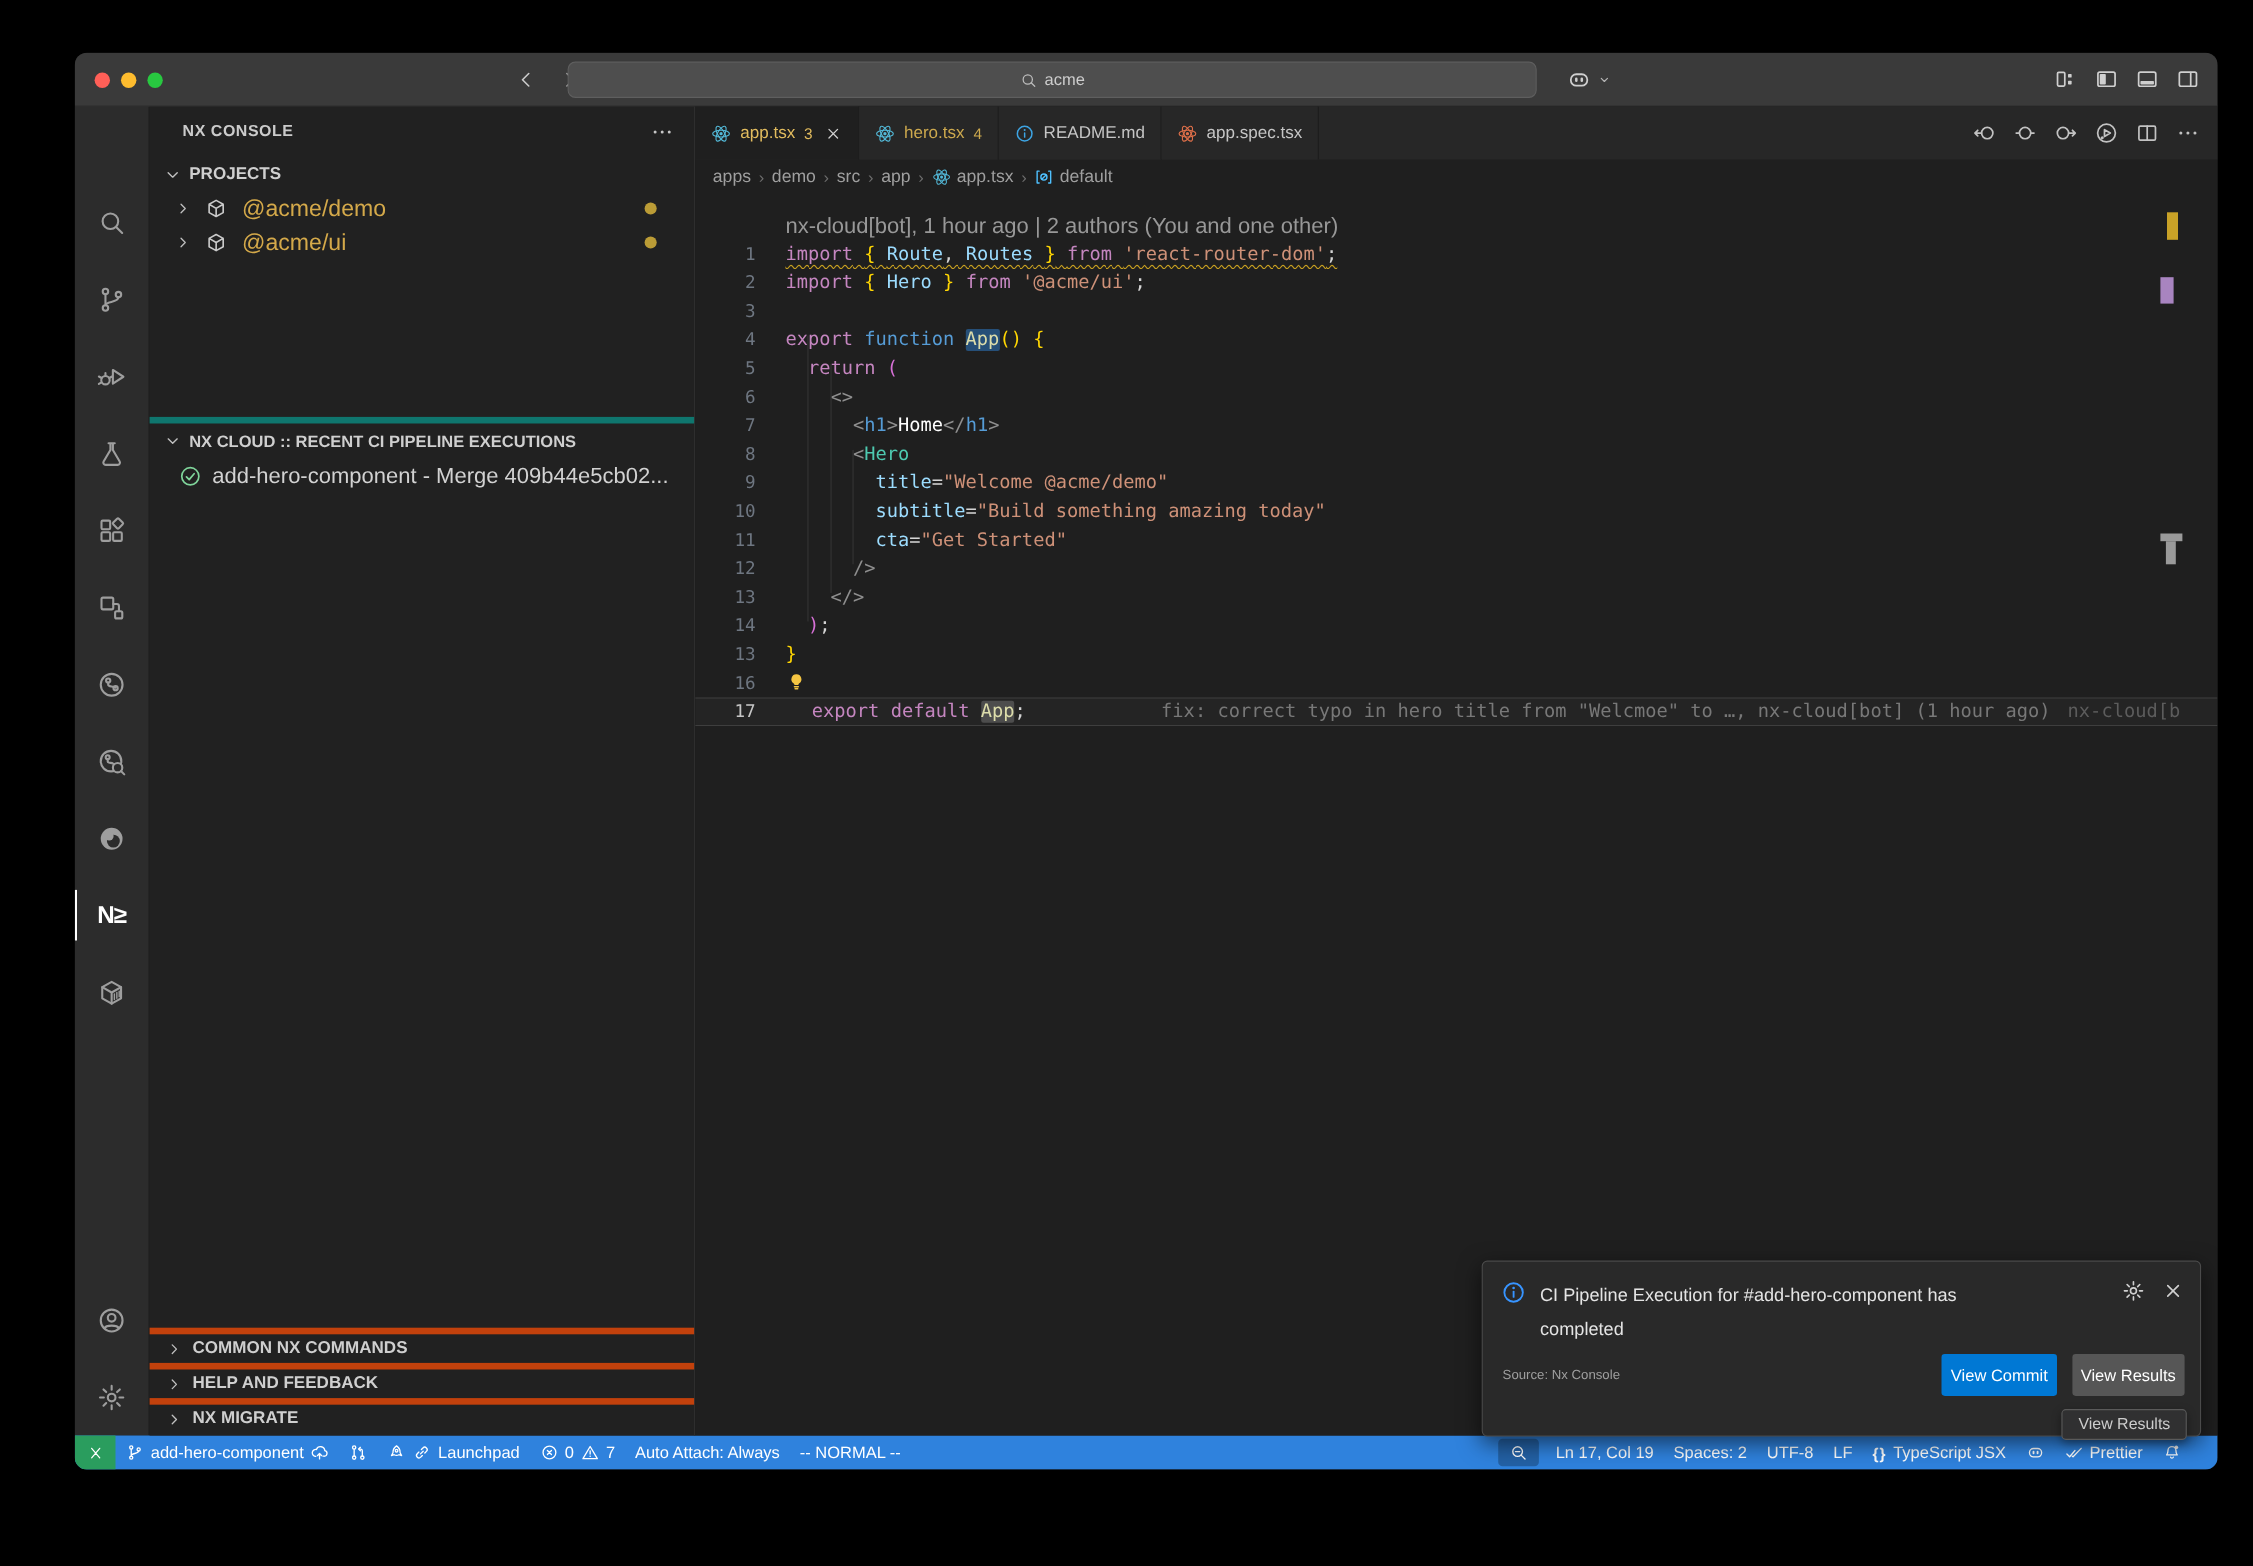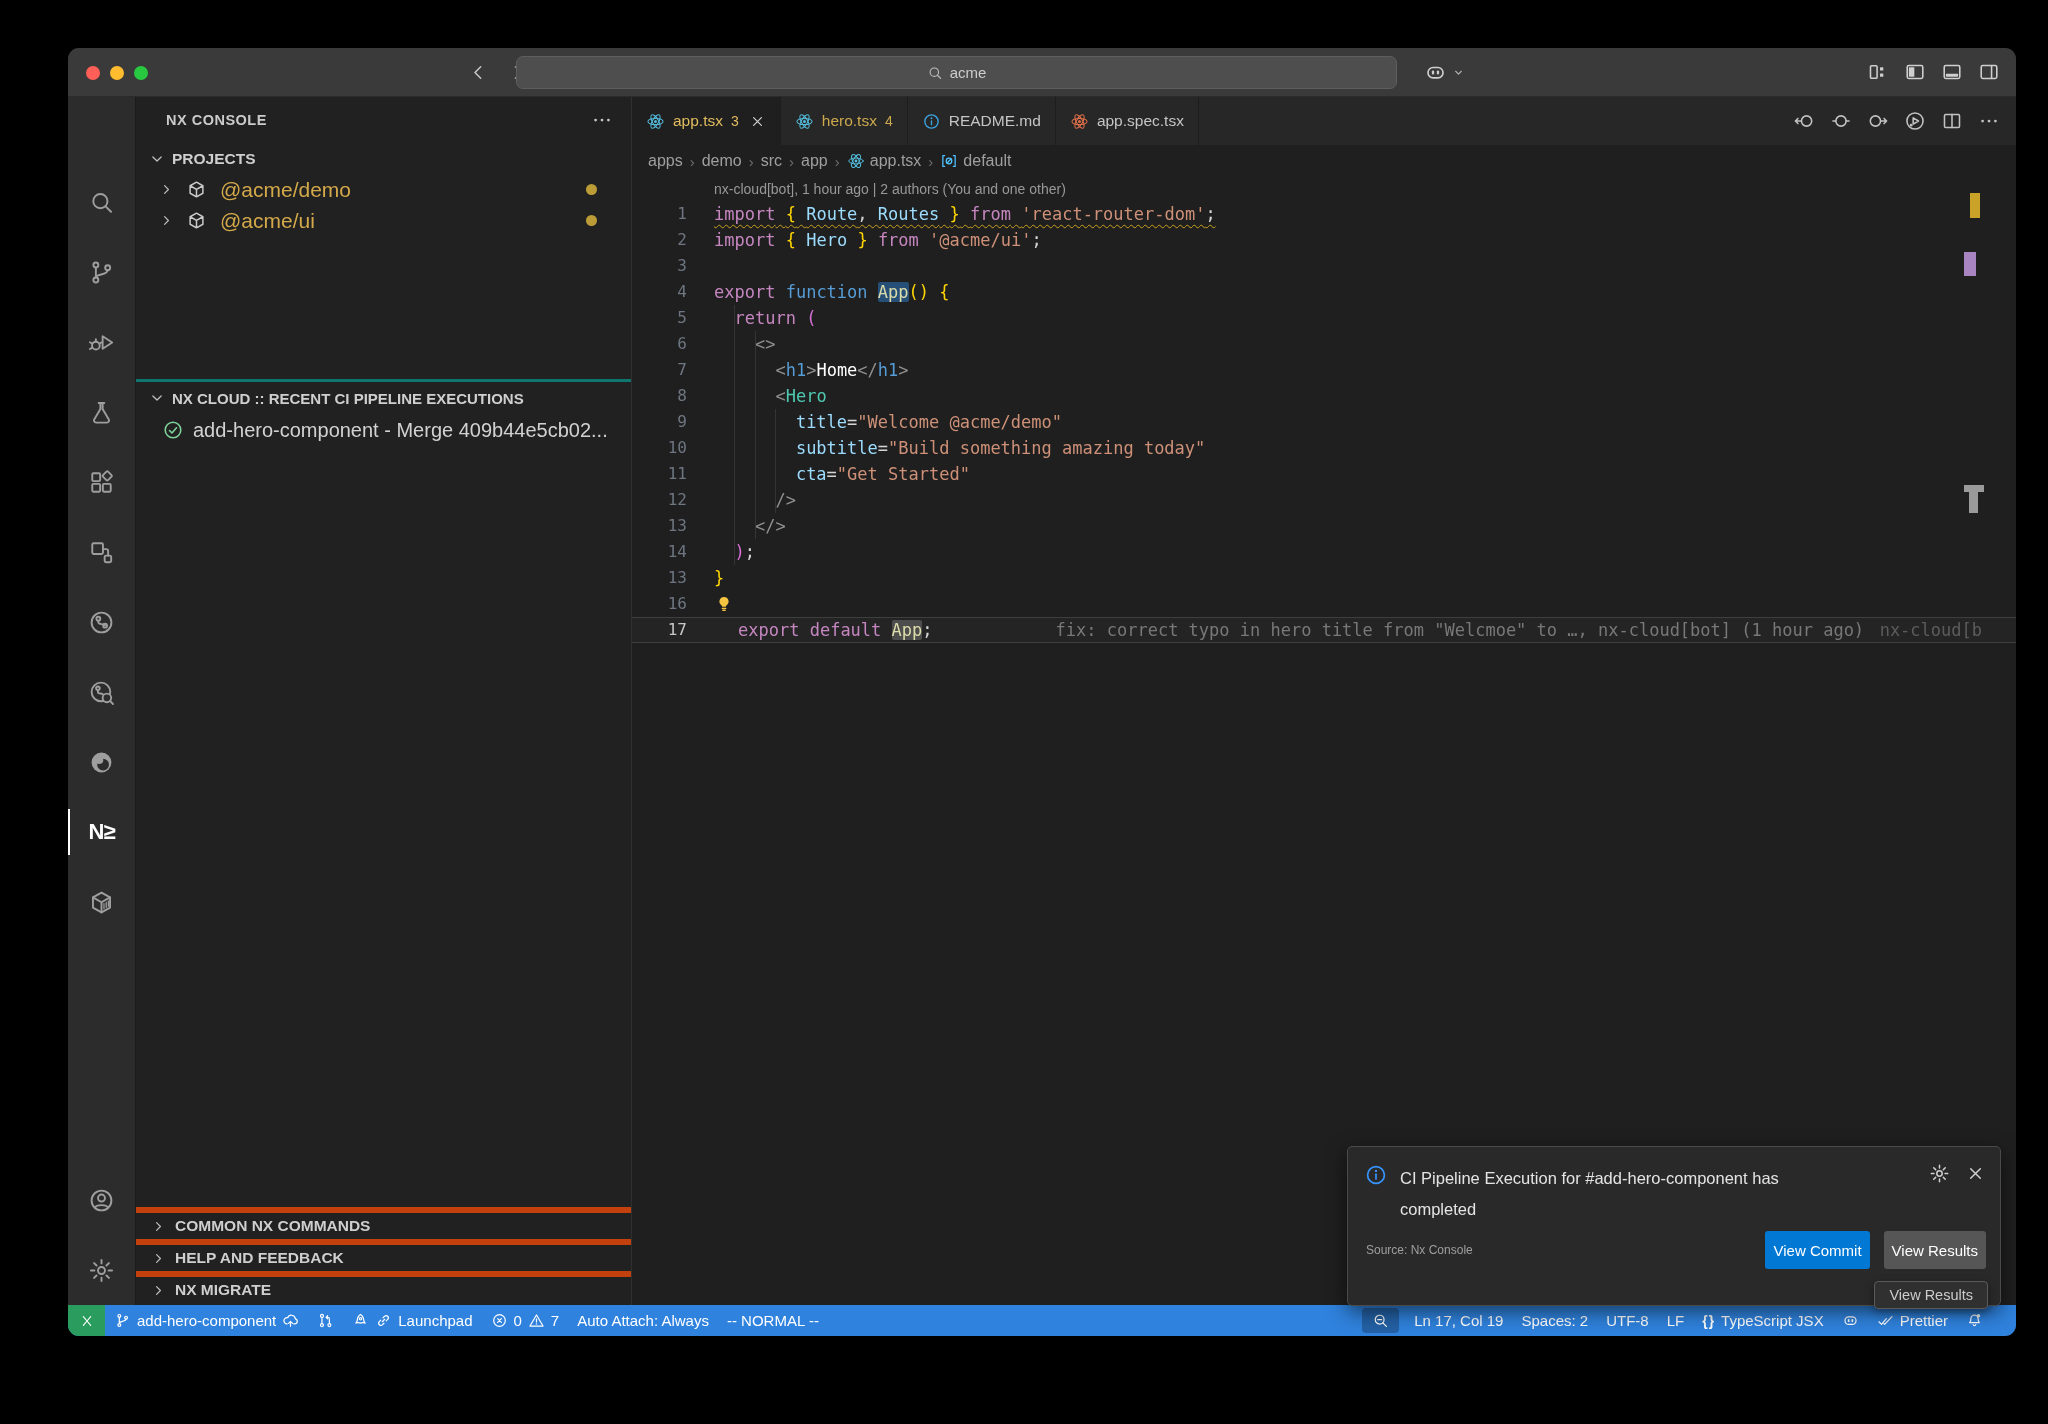--- a/index.html
+++ b/index.html
@@ -60,21 +60,21 @@
   .tree-row .chev { width:17px; height:17px; color:#bdbdbd; margin-left:22px; }
   .tree-row .cube { width:21px; height:21px; color:#c9c9c9; margin-left:11px; }
   .tree-row .t-label { margin-left:13px; font-size:21px; color:#d4a94a; }
   .tree-row .t-dot { position:absolute; right:34px; width:11px; height:11px; border-radius:50%; background:#bb9c36; }
   .exec-row { height:32px; display:flex; align-items:center; }
   .exec-row .chk { width:22px; height:22px; color:#7fd49a; margin-left:26px; flex:0 0 22px;}
   .exec-row .e-label { margin-left:9px; font-size:20px; color:#d2d2d2; white-space:nowrap; overflow:hidden; }
   .collapsed-row { height:32px; border-top:6px solid #c2410c; display:flex; align-items:center; gap:8px;
     padding-left:14px; color:#cfcfcf; font-weight:700; font-size:15.5px; }
   .collapsed-row .sb-ic { width:17px; height:17px; color:#c0c0c0; }
-  .cloud-block { border-top:3px solid #0f766e; }
+  .cloud-block { border-top:6px solid #0f766e; }
 
   
   .editor { flex:1; display:flex; flex-direction:column; min-width:0; position:relative; background:#1f1f1f; }
   .tabbar { height:48px; background:#272727; display:flex; align-items:stretch; flex:0 0 48px; }
   .tab { display:flex; align-items:center; gap:8px; padding:0 14px; border-right:1px solid #1d1d1d;
     font-size:15.5px; color:#c5c5c5; background:#272727; }
   .tab.active { background:#1f1f1f; }
   .tab .t-ic { width:19px; height:19px; flex:0 0 19px; }
   .t-ic svg { width:100%; height:100%; }
   .tab .t-badge { font-size:14px; }
@@ -89,22 +89,22 @@
   .breadcrumbs { height:32px; display:flex; align-items:center; gap:7px; padding-left:16px;
     font-size:16px; color:#9f9f9f; flex:0 0 32px; }
   .bc-sep { color:#6e6e6e; font-size:15px; }
   .bc-item { display:flex; align-items:center; gap:5px; }
   .bc-item .bc-ic { width:18px; height:18px; }
   .bc-ic svg { width:100%; height:100%; }
   .bc-sym { color:#4fc1ff; }
 
   .code-area { flex:1; position:relative; overflow:hidden;
     font-family:"DejaVu Sans Mono","Liberation Mono",monospace; }
-  .codelens { height:24px; line-height:24px; padding-left:82px; color:#989898; font-size:14px;
-    font-family:"Liberation Sans",sans-serif; }
+  .codelens { height:24px; line-height:24px; padding-left:82px; color:#989898; font-size:20px;
+    font-family:"Liberation Sans",sans-serif;margin-top:17px; }
   .line { height:26px; line-height:26px; display:flex; white-space:pre; font-size:17px; position:relative; width:100%; }
   .line .ln { flex:0 0 55px; text-align:right; color:#6e7681; font-size:16px; }
   .line .code { margin-left:27px; }
   .line.current { background:#242424; box-shadow:inset 0 1px 0 #3e3e3e, inset 0 -1px 0 #3e3e3e;gap:24px; }
   .line.current .ln { color:#c6c6c6; }
   .tok-kw{color:#C586C0} .tok-kb{color:#569CD6} .tok-fn{color:#DCDCAA} .tok-vr{color:#9CDCFE}
   .tok-st{color:#CE9178} .tok-p1{color:#FFD602} .tok-p2{color:#D670D6} .tok-an{color:#8f8f8f}
   .tok-tg{color:#569CD6} .tok-cp{color:#4EC9B0} .tok-tx{color:#ffffff} .tok-pl{color:#d4d4d4}
   .hl-write{background:#264f78;border-radius:2px} .hl-read{background:#4d4d4d;border-radius:2px}
   .sq { text-decoration:underline; text-decoration-style:wavy; text-decoration-color:#c8a01f;

